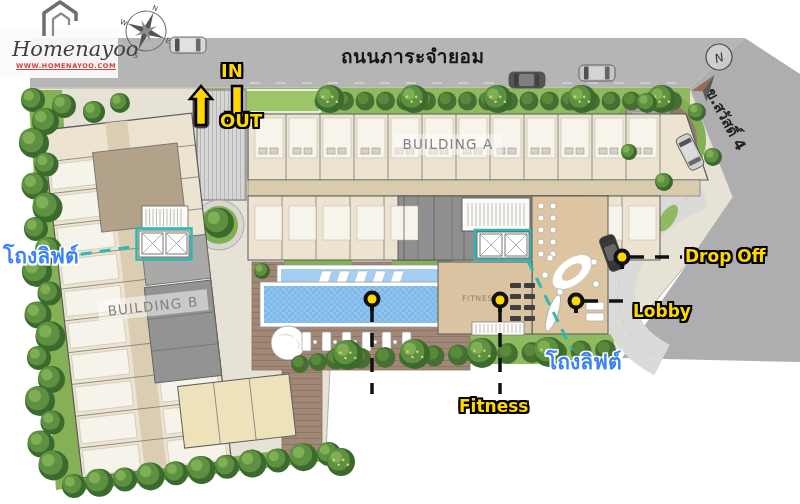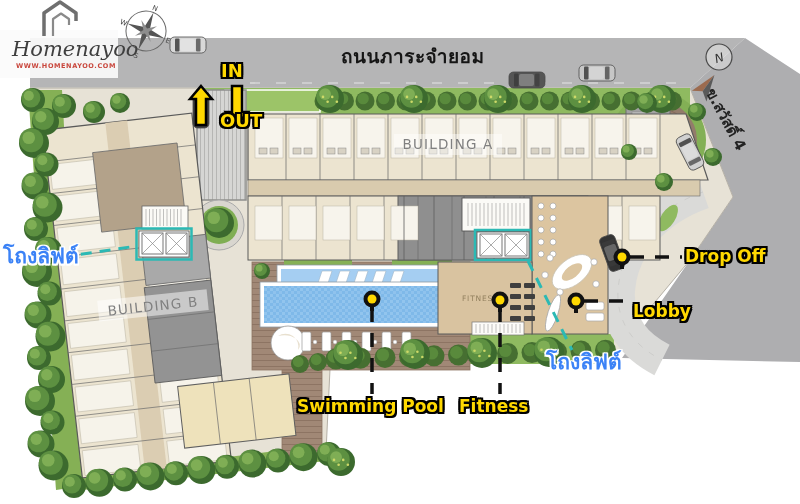--- a/index.html
+++ b/index.html
@@ -11,21 +11,21 @@
     text-shadow:-2px -2px 0 #000,2px -2px 0 #000,-2px 2px 0 #000,2px 2px 0 #000,
                 -2px 0 0 #000,2px 0 0 #000,0 -2px 0 #000,0 2px 0 #000;}
   .lbl-cyan{color:#3b82f6;font-size:21px;
     text-shadow:-1.5px -1.5px 0 #fff,1.5px -1.5px 0 #fff,-1.5px 1.5px 0 #fff,1.5px 1.5px 0 #fff,
                 -1.5px 0 0 #fff,1.5px 0 0 #fff,0 -1.5px 0 #fff,0 1.5px 0 #fff;}
   .lbl-road{color:#151515;font-size:19px;letter-spacing:.5px;}
   .lbl-road-side{color:#222;font-size:15px;transform:rotate(62deg);transform-origin:left top;}
   .logo-script{position:absolute;left:12px;top:37px;font-family:"DejaVu Serif",serif;
     font-style:italic;font-size:21px;color:#3f3f3f;}
   .logo-url{position:absolute;left:16px;top:62px;font-size:6.5px;font-weight:bold;
-    letter-spacing:.6px;color:#c9473d;}
+    letter-spacing:.6px;color:#c9473d;text-decoration:underline;}
 </style>
 </head>
 <body>
 
 <div id="stage">
 <svg id="plan" width="800" height="504" viewBox="0 0 800 504">
   <defs>
     <pattern id="planks" width="8" height="6" patternUnits="userSpaceOnUse">
       <rect width="8" height="6" fill="#a18876"></rect>
           <path d="M0 .5H8" stroke="#8d7463" stroke-width="1"></path>
@@ -711,19 +711,18 @@
     <path d="M237,125 l-11,-13 h6 v-26 h10 v26 h6 z" fill="#ffd800" stroke="#000" stroke-width="2.5"></path>
   </g>
 </svg>
 
 <div class="lbl lbl-road" style="left:305px;top:47px;margin-left:36px;">ถนนภาระจำยอม</div>
 <div class="lbl lbl-road-side" style="left:716px;top:86px;">ข.สวัสดิ์ 4</div>
 <div class="lbl lbl-yellow" style="left:221px;top:62px;font-size:18px;">IN</div>
 <div class="lbl lbl-yellow" style="left:185px;top:112px;font-size:18px;margin-left:35px;">OUT</div>
 <div class="lbl lbl-yellow" style="left:685px;top:248px;text-align:right;">Drop Off</div>
 <div class="lbl lbl-yellow" style="left:633px;top:303px;">Lobby</div>
-<div class="lbl lbl-yellow" style="left:297px;top:398px;">Swimming Pool</div>
 <div class="lbl lbl-yellow" style="left:459px;top:398px;">Fitness</div>
 <div class="lbl lbl-cyan" style="left:3px;top:246px;">โถงลิฟต์</div>
 <div class="lbl lbl-cyan" style="left:546px;top:352px;">โถงลิฟต์</div>
 <div class="logo-script">Homenayoo</div>
 <div class="logo-url">WWW.HOMENAYOO.COM</div>
 </div>
 
 </body></html>

